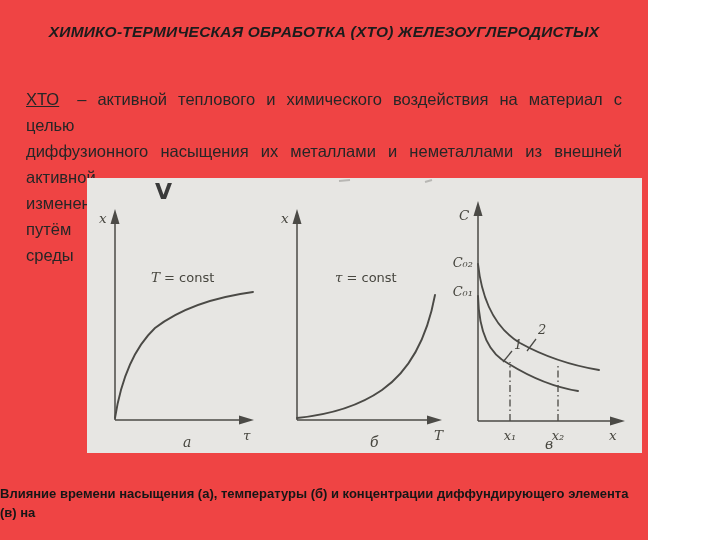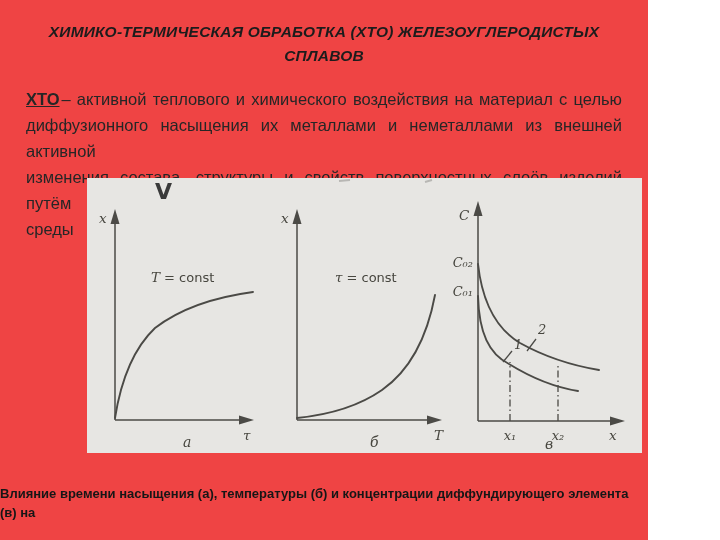--- a/index.html
+++ b/index.html
@@ -20,21 +20,21 @@
     letter-spacing: 0.2px;
   }
 
   .intro {
     position: absolute; left: 26px; right: 26px; top: 86px;
     font-size: 16.5px; line-height: 26px;
     color: #262626;
   }
   .p-line { white-space: normal; }
   .p-line.just { text-align: justify; text-align-last: justify; }
-  .term { font-weight: bold; text-decoration: underline; margin-right: 2px; }
+  .term { font-weight: normal; text-decoration: underline; margin-right: 18px; }
 
   .figure-panel {
     position: absolute; left: 87px; top: 178px;
     width: 555px; height: 275px;
     background: #e7e6e3;
   }
   .figure-panel svg { display: block; }
 
   .caption {
     position: absolute; left: 0; right: 0; top: 484px;
@@ -56,21 +56,20 @@
   .v-mark { font-family: "DejaVu Sans", sans-serif; font-weight: bold; font-size: 22px; fill: #3a3a3a; }
   .artifact { stroke: #b8b7b4; stroke-width: 2; fill: none; }
 </style>
 </head>
 <body>
 
 <div class="slide">
 
   <div class="title">
     <div>ХИМИКО-ТЕРМИЧЕСКАЯ ОБРАБОТКА (ХТО) ЖЕЛЕЗОУГЛЕРОДИСТЫХ</div>
-    <div>СПЛАВОВ</div>
   </div>
 
   <div class="intro">
     <div class="p-line just"><span class="term">ХТО</span><span>– активной теплового и химического воздействия на материал с целью</span></div>
     <div class="p-line just">диффузионного насыщения их металлами и неметаллами из внешней активной</div>
     <div class="p-line just">изменения состава, структуры и свойств поверхностных слоёв изделий путём</div>
     <div class="p-line">среды</div>
   </div>
 
   <div class="figure-panel">

